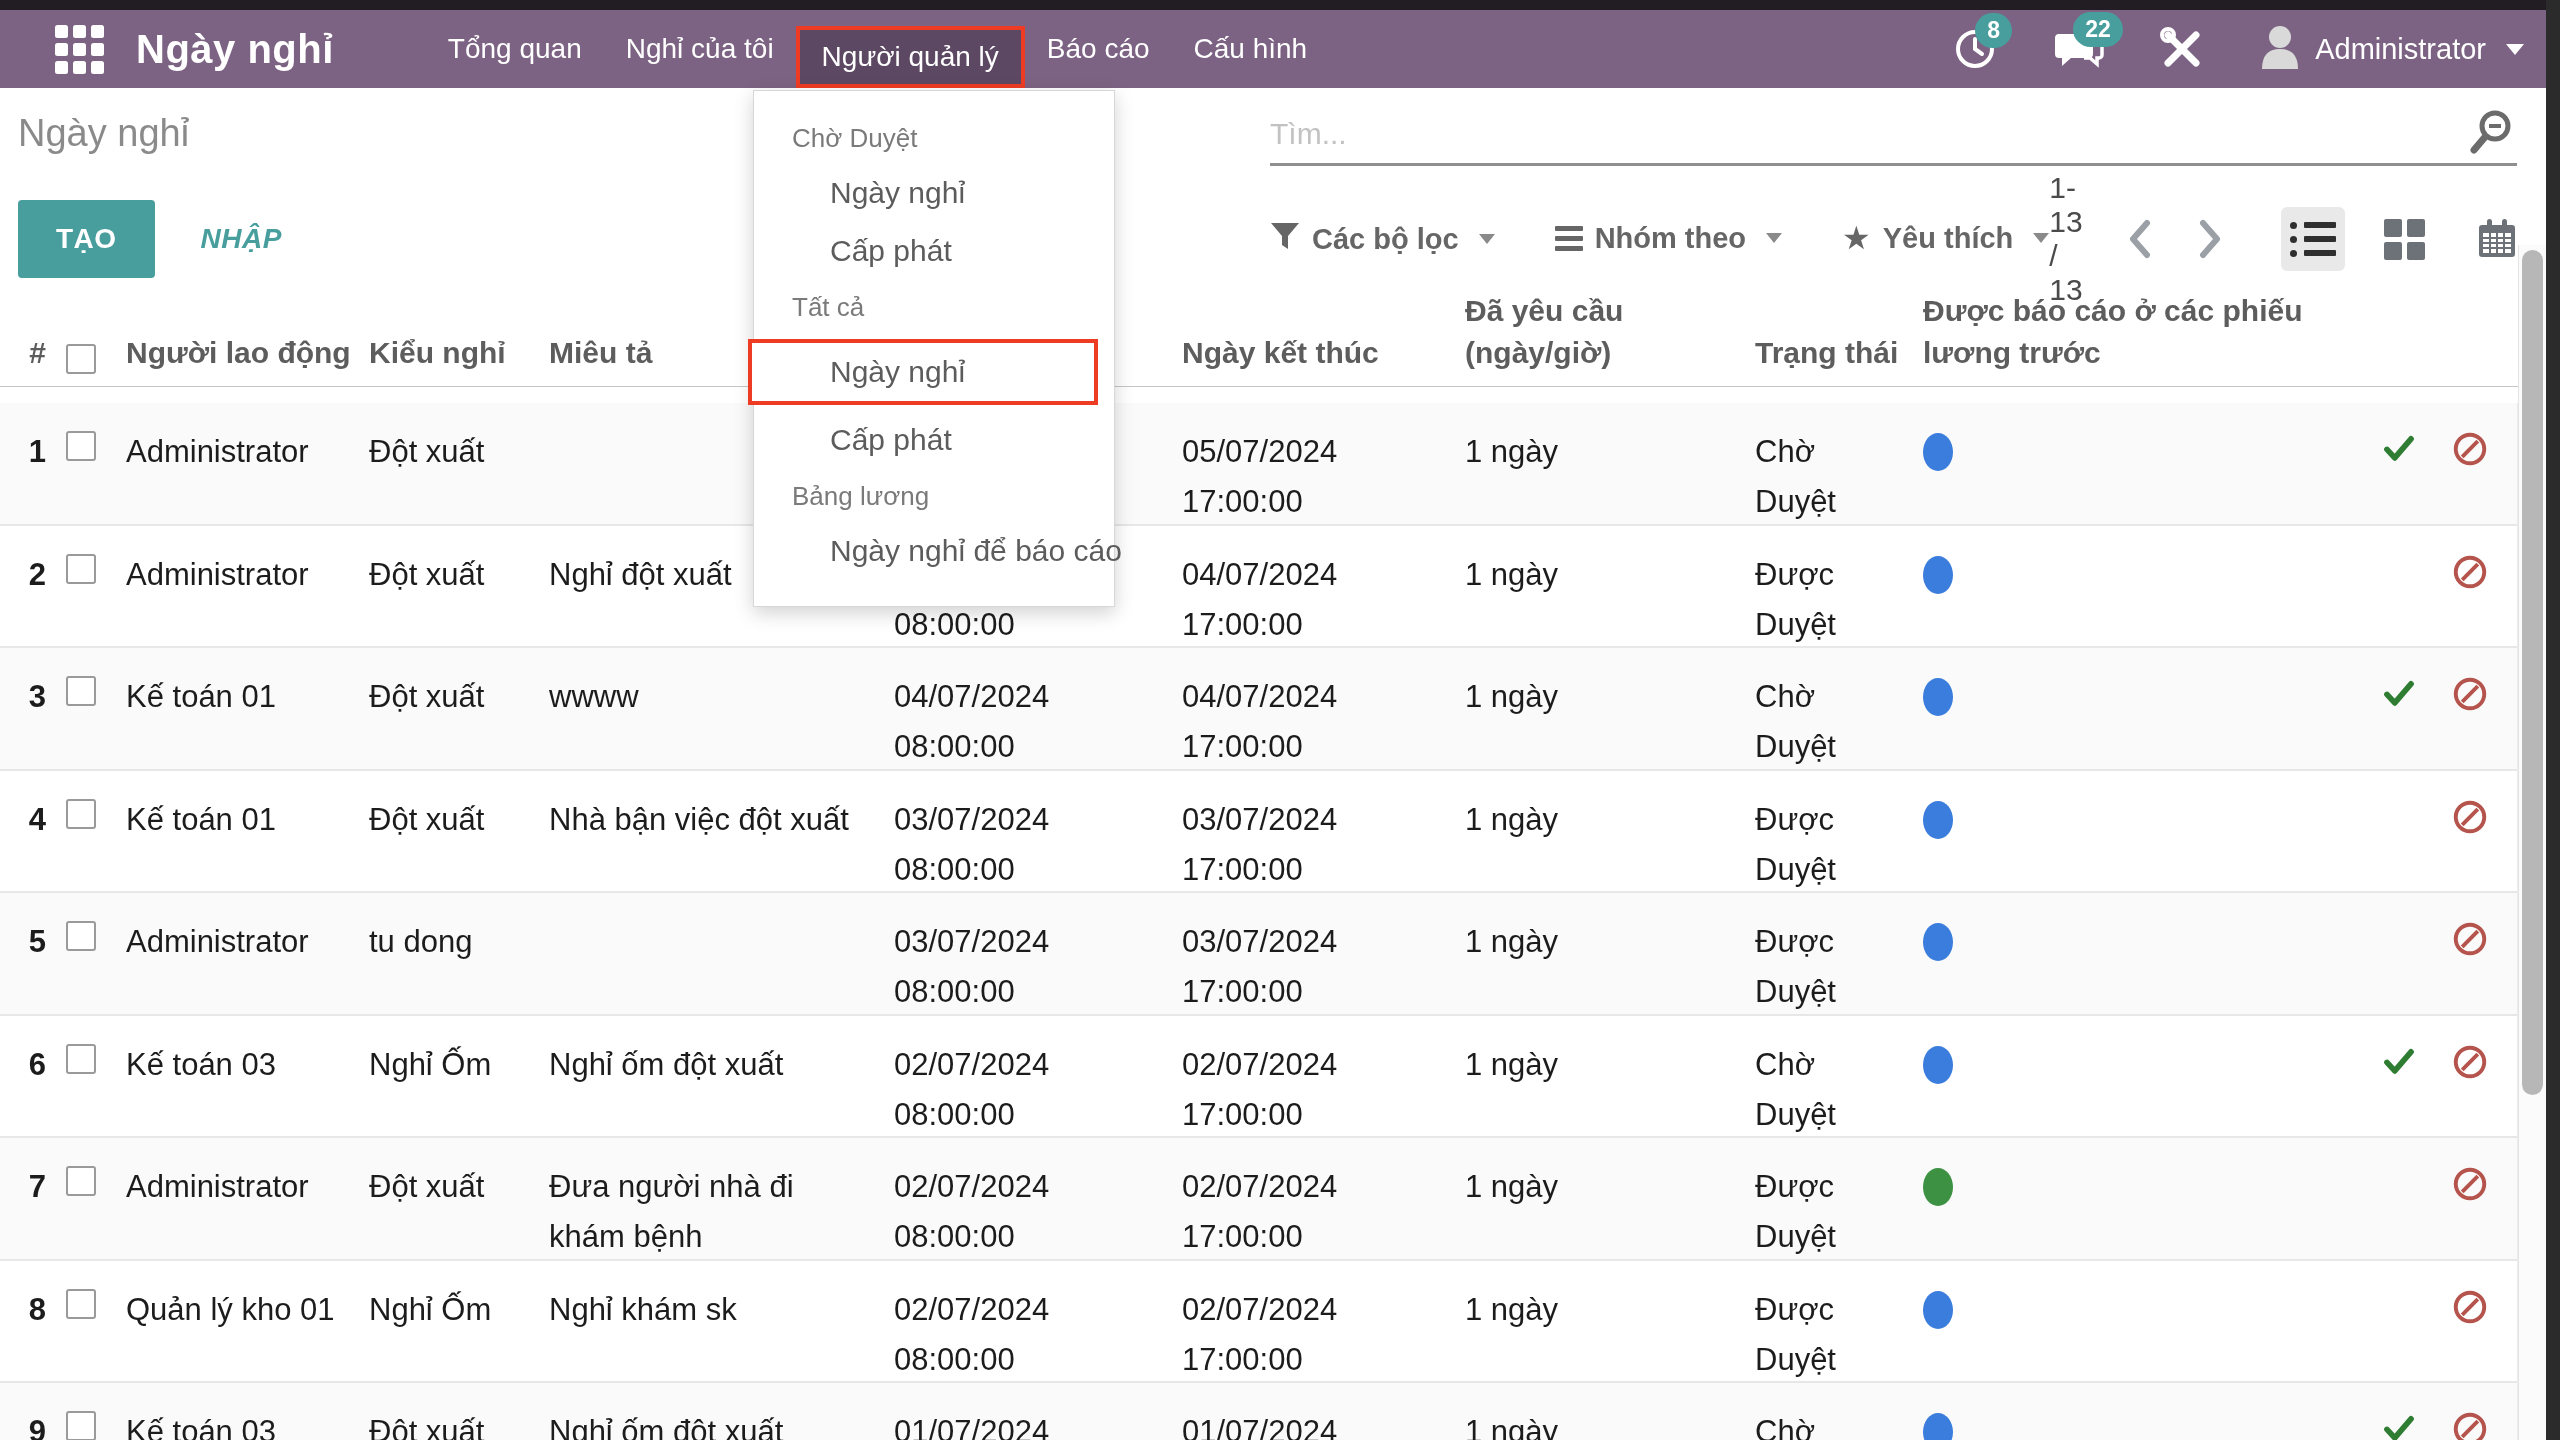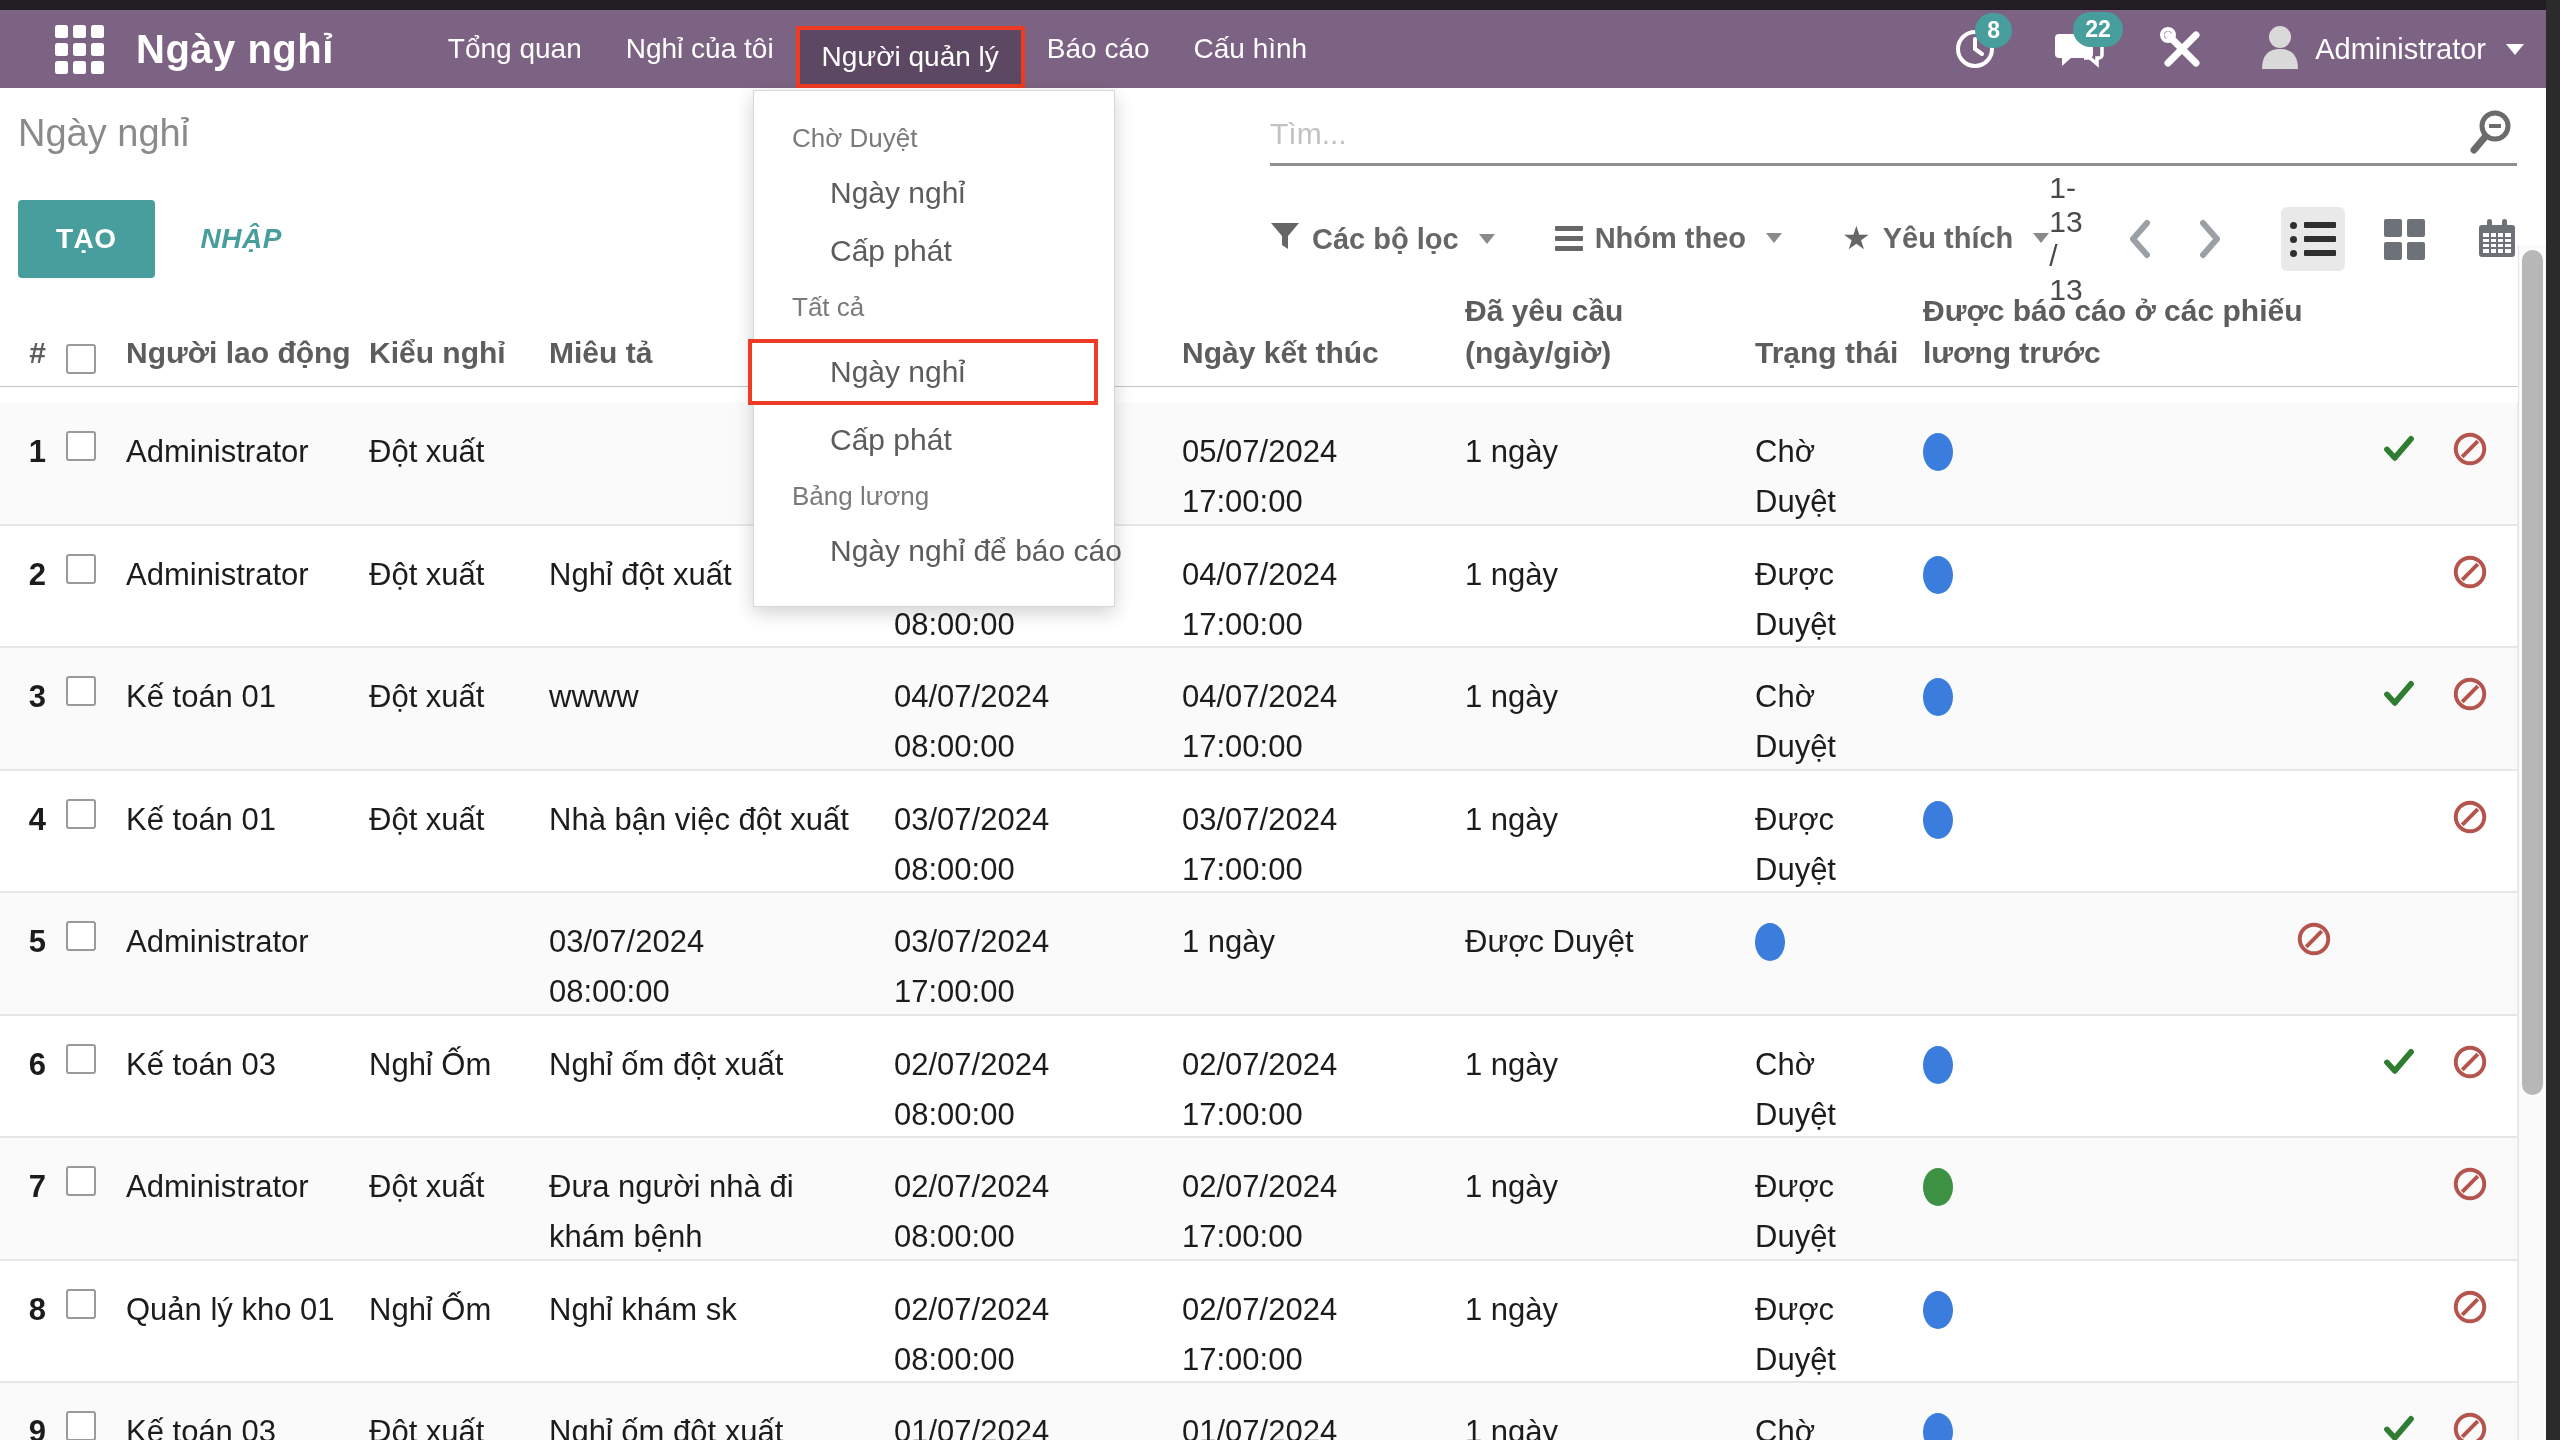--- a/index.html
+++ b/index.html
@@ -385,20 +385,21 @@
           </svg>
         </span>
       </div>
     </div>
     <div class="grid-row trow odd">
       <div class="cell c-num">5</div>
       <div class="cell c-cb">
         <span class="checkbox"></span>
       </div>
       <div class="cell ">Administrator</div>
+      <div class="cell ">tu dong</div>
       <div class="cell "></div>
       <div class="cell ">
         <div>03/07/2024</div>
         <div>08:00:00</div>
       </div>
       <div class="cell ">
         <div>03/07/2024</div>
         <div>17:00:00</div>
       </div>
       <div class="cell ">1 ngày</div>

